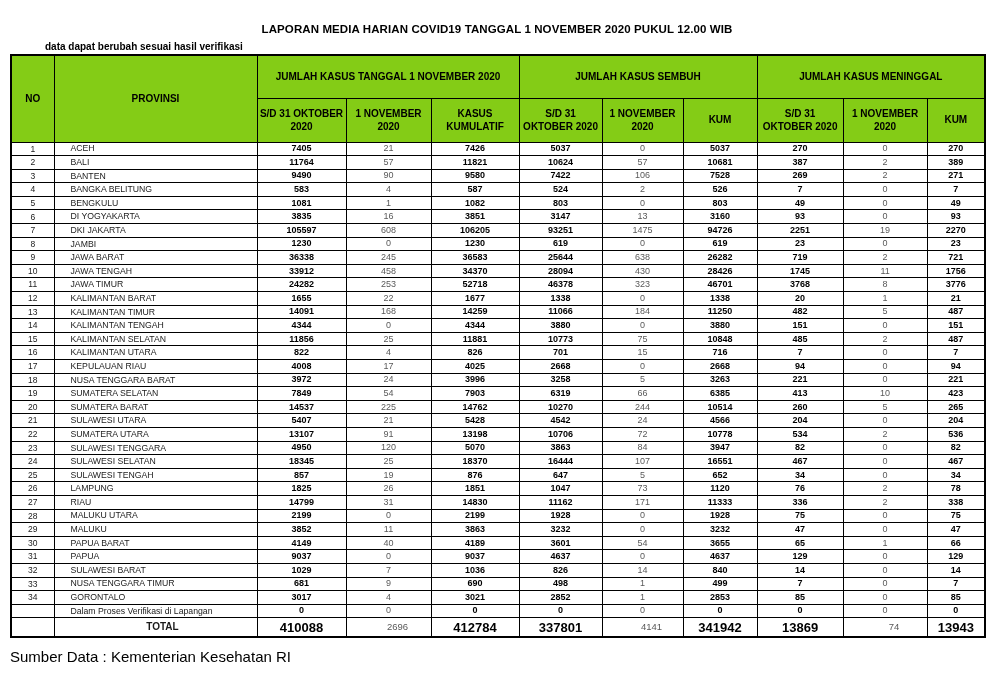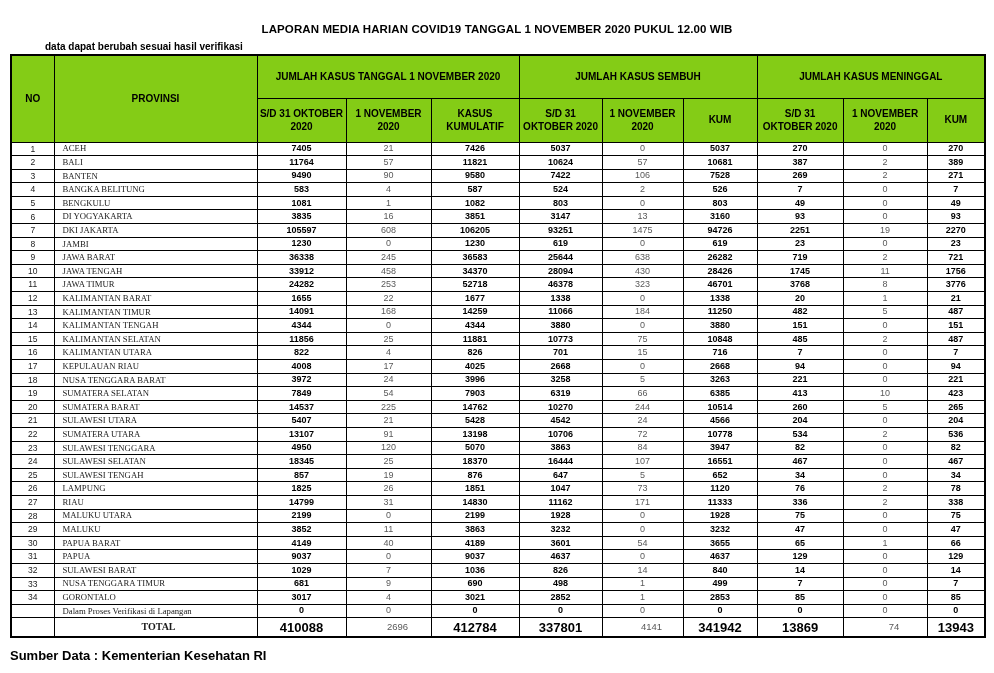--- a/index.html
+++ b/index.html
@@ -48,30 +48,30 @@
   tbody td {
     height: 13.6px;
     font-size: 9px;
     line-height: 1;
     padding: 0 2px;
     text-align: center;
     vertical-align: middle;
     white-space: nowrap;
   }
   td.no { font-size: 8.5px; color: #1a1a1a; }
-  td.prov { text-align: left; padding-left: 8px; font-size: 8.7px; color: #1a1a1a; font-family: Liberation Serif, serif; }
+  td.prov { text-align: left; padding-left: 16px; font-size: 8.7px; color: #1a1a1a; }
   td.strong { font-weight: 700; color: #000; }
   td.muted { color: #595959; font-weight: 400; }
   tr.total-row td { height: 19px; }
   tr.total-row td.prov { font-weight: 700; font-size: 10px; text-align: center; }
   tr.total-row td.strong { font-size: 13px; }
   tr.total-row td.muted { font-size: 9.5px; padding-left: 20px; }
   .footer-note {
-    font-size: 13px;
-    font-weight: 700;
+    font-size: 15px;
+    font-weight: 400;
     margin: 10px 0 1px 10px;
   }
 </style>
 </head>
 <body>
 
 <div class="page-title">LAPORAN MEDIA HARIAN COVID19 TANGGAL 1 NOVEMBER 2020 PUKUL 12.00 WIB</div>
 <div class="subtitle">data dapat berubah sesuai hasil verifikasi</div>
 
 <table class="report">

